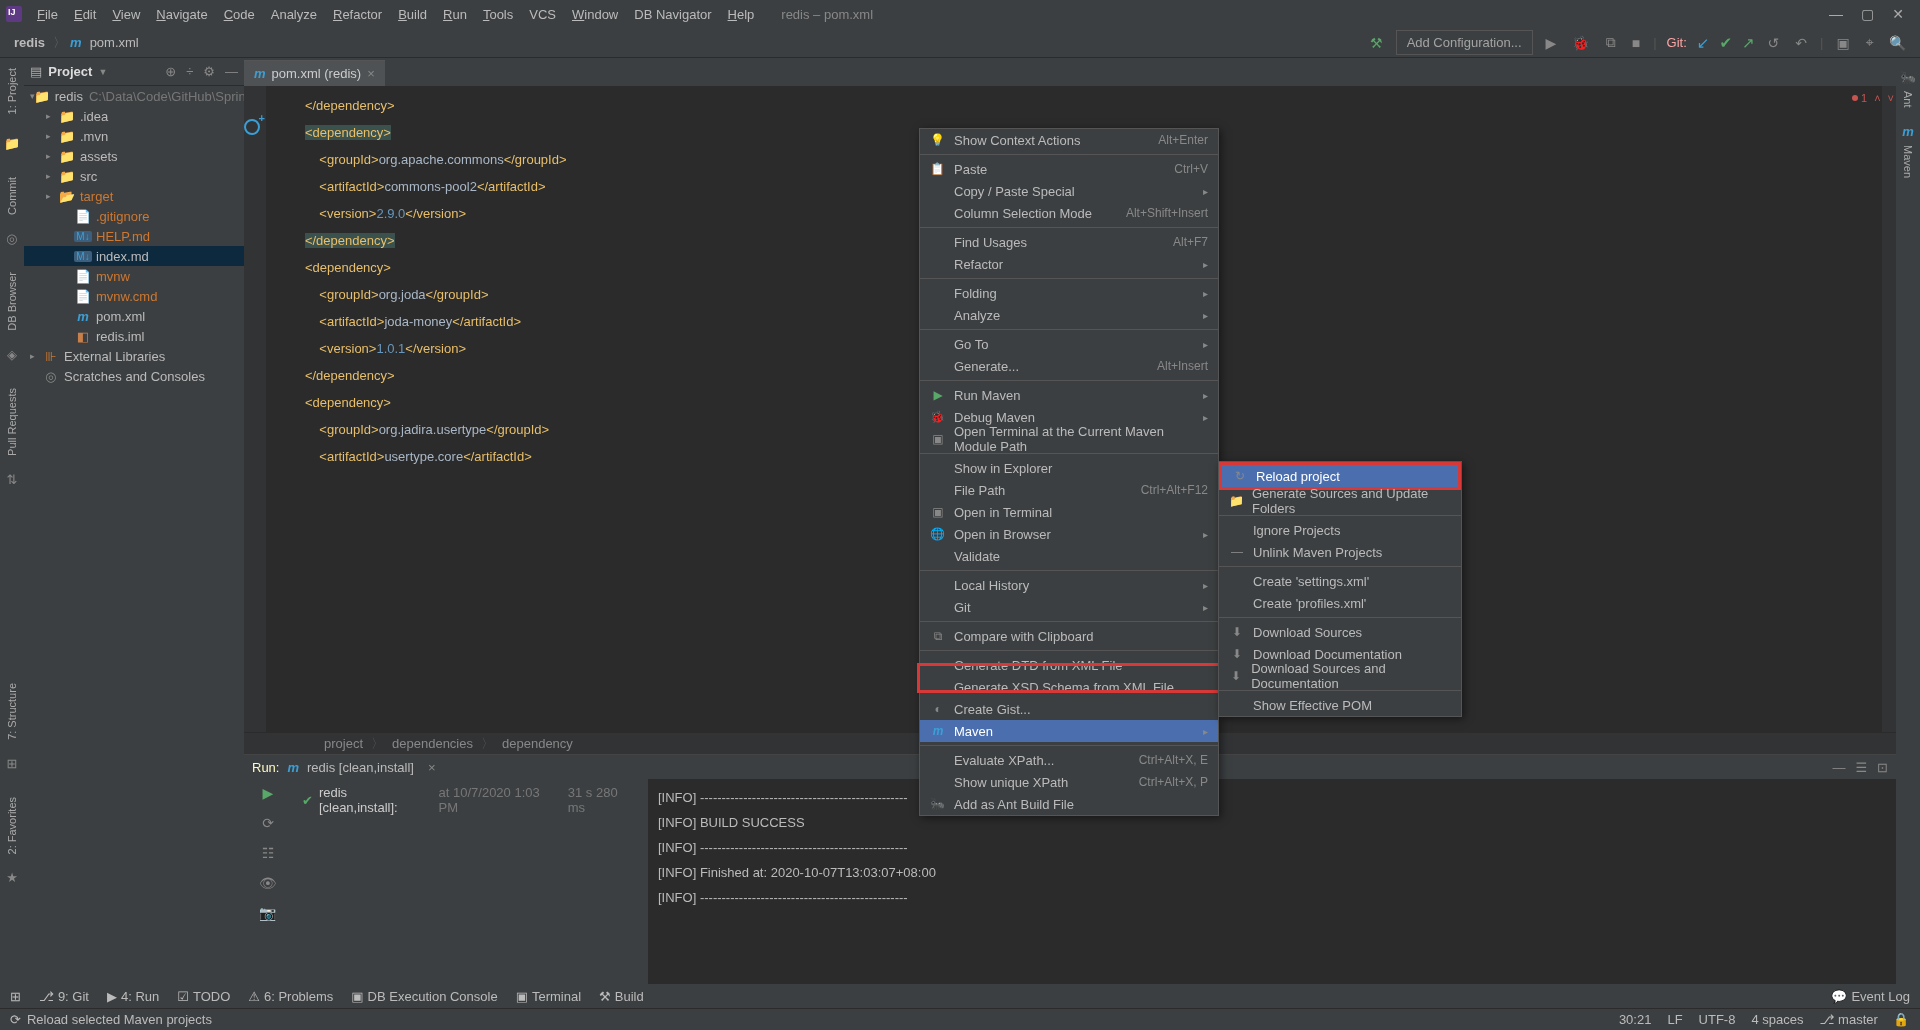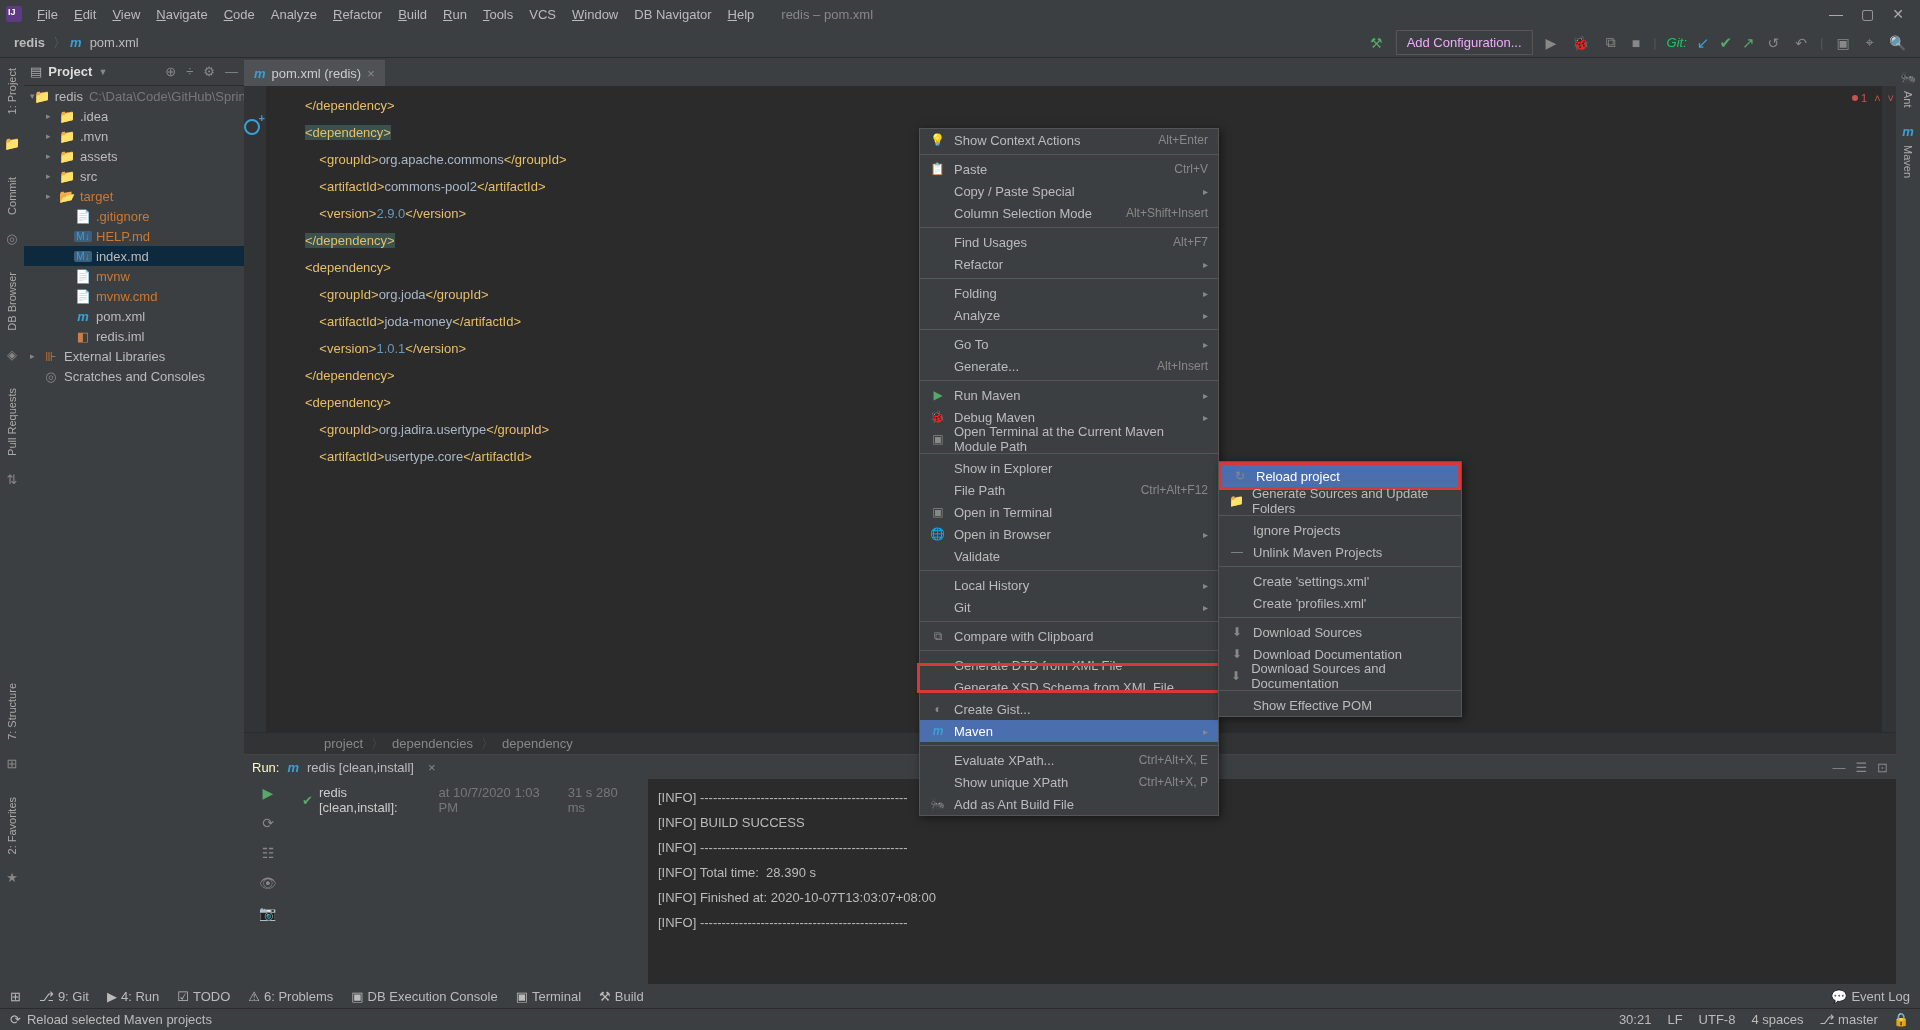--- a/index.html
+++ b/index.html
@@ -12,23 +12,23 @@
 .menu-item u { text-decoration:underline; }
 .title-text { margin-left:20px; color:#888; }
 .win-ctrl { margin-left:auto; display:flex; gap:18px; padding-right:10px; }
 .win-ctrl span { color:#aaa; cursor:pointer; font-size:14px; }
 
 .navbar { height:30px; background:#3c3f41; display:flex; align-items:center; padding:0 10px; border-bottom:1px solid #2b2b2b;}
 .navbar .crumb { color:#bbb; font-weight:bold; padding:0 4px;}
 .navbar .chev { color:#666; padding:0 4px;}
 .navbar .m-icon { color:#3b9fd6; font-weight:bold; font-style:italic; padding-right:4px;}
 .nav-right { margin-left:auto; display:flex; align-items:center; gap:10px;}
-.nav-right button { background:#3c3f41; border:1px solid #555; color:#f0abfc; padding:4px 10px; cursor:pointer;}
+.nav-right button { background:#3c3f41; border:1px solid #555; color:#a3a3a3; padding:4px 10px; cursor:pointer;}
 .nav-right .ico { color:#888; cursor:pointer; padding:0 3px; font-size:14px;}
-.nav-right .git-lbl { color:#22c55e;font-style:italic; }
+.nav-right .git-lbl { color:#fca5a5; }
 .nav-right .git-in  { color:#3b9fd6; font-size:15px;}
 .nav-right .git-ok  { color:#59a869; font-size:15px;}
 .nav-right .git-out { color:#59a869; font-size:15px;}
 
 .main { display:flex; height:calc(100% - 28px - 30px - 24px - 22px); position:relative;}
 .left-rail { width:24px; background:#3c3f41; display:flex; flex-direction:column; align-items:center; padding-top:4px; gap:10px;}
 .left-rail .rlabel { writing-mode:vertical-rl; transform:rotate(180deg); font-size:11px; color:#aaa; padding:6px 2px; cursor:pointer;}
 .right-rail { width:24px; background:#3c3f41; display:flex; flex-direction:column; align-items:center; padding-top:4px;}
 .right-rail .rlabel { writing-mode:vertical-rl; font-size:11px; color:#aaa; padding:6px 2px; cursor:pointer;}
 .right-rail .m-icon2 { color:#3b9fd6; font-weight:bold; font-style:italic; font-size:13px; margin-top:10px;}
@@ -358,21 +358,21 @@
           <span>📷</span>
         </div>
         <div class="run-tree">
           <div class="row">
               <span class="ok">✔</span>
             <span class="task">redis [clean,install]:</span>
             <span class="ts">at 10/7/2020 1:03 PM</span>
             <span class="time">31 s 280 ms</span>
           </div>
         </div>
-        <div class="console" id="console"><div>[INFO] ------------------------------------------------</div><div>[INFO] BUILD SUCCESS</div><div>[INFO] ------------------------------------------------</div><div>[INFO] Total time:  28.390 s</div><div>[INFO] Finished at: 2020-10-07T13:03:07+08:00</div><div>[INFO] ------------------------------------------------</div></div>
+        <div class="console" id="console"><div>[INFO] ------------------------------------------------</div><div>[INFO] BUILD SUCCESS</div><div>[INFO] ------------------------------------------------</div><div>[INFO] Finished at: 2020-10-07T13:03:07+08:00</div><div>[INFO] ------------------------------------------------</div></div>
       </div>
     </div>
   </div>
 
   <div class="right-rail">
     <div style="color:#888;margin-top:8px">🐜</div>
     <div class="rlabel">Ant</div>
     <div class="m-icon2">m</div>
     <div class="rlabel">Maven</div>
   </div>

